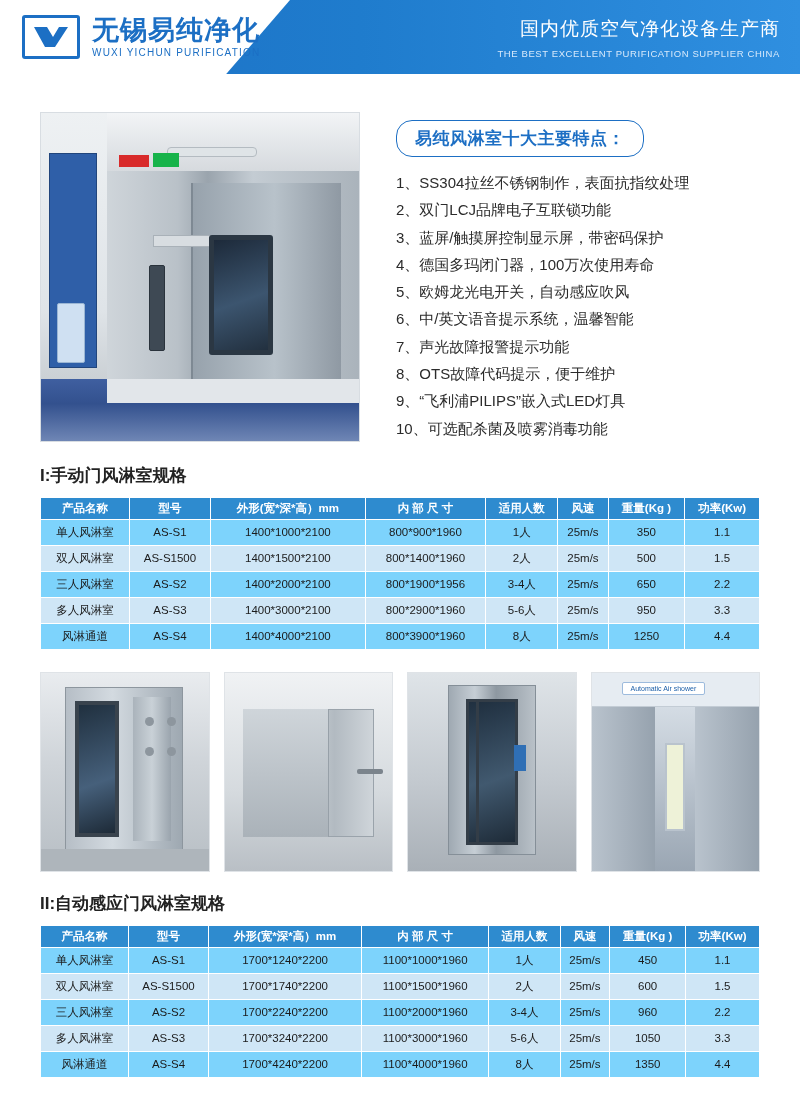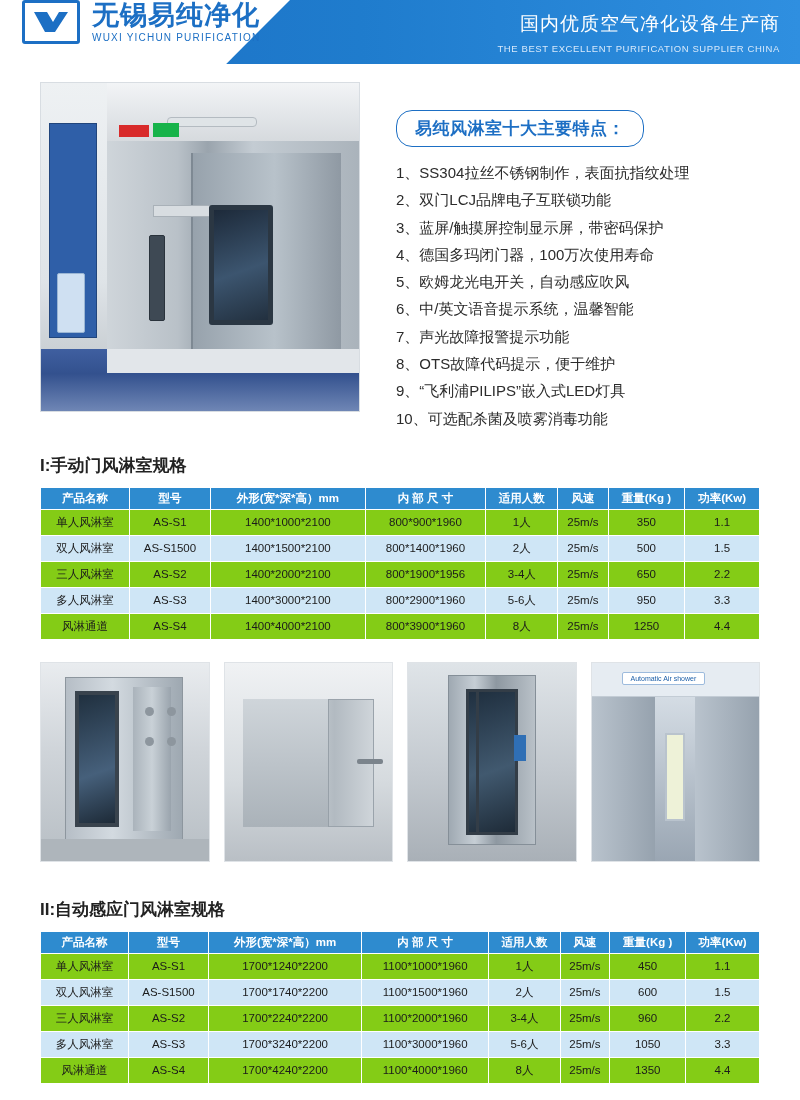--- a/index.html
+++ b/index.html
@@ -12,24 +12,24 @@
   .page {
     position: relative;
     width: 800px; height: 1100px;
     overflow: hidden;
     background: #ffffff;
   }
 
   
   .header {
     position: relative;
-    height: 64px;
+    height: 74px;
     background: linear-gradient(90deg, #1c6fc4 0%, #1f7ccd 45%, #2f8fe0 100%);
     display: flex;
-    align-items: flex-start;
+    align-items: center;
     overflow: hidden;
   }
   .header:after {
     content: "";
     position: absolute;
     left: 0; top: 0; bottom: 0;
     width: 290px;
     background: #ffffff;
     clip-path: polygon(0 0, 100% 0, 78% 100%, 0 100%);
   }
@@ -83,20 +83,21 @@
     letter-spacing: 0.6px;
     margin-top: 6px;
   }
 
   
   .content { padding: 0 40px; position: relative; }
 
   .hero {
     display: flex;
     margin-top: 18px;
+    align-items: flex-end;
   }
   .hero-photo {
     width: 320px;
     height: 330px;
     flex: none;
     position: relative;
     overflow: hidden;
     border: 1px solid #d8dde2;
     background: #c9ccd2;
   }
@@ -140,21 +141,21 @@
     white-space: nowrap;
   }
 
   
   .sec-title {
     font-size: 17px;
     font-weight: bold;
     color: #222222;
     margin: 22px 0 10px 0;
   }
-  .sec-title.second { margin-top: 36px; }
+  .sec-title.second { margin-top: 20px; }
 
   
   table.spec {
     width: 100%;
     border-collapse: collapse;
     font-size: 11.5px;
     color: #1b1b1b;
   }
   table.spec th {
     background: #2e8bcf;
@@ -165,21 +166,21 @@
     border: 1px solid #ffffff;
     text-align: center;
     white-space: nowrap;
   }
   table.spec td {
     height: 26px;
     border: 1px solid #ffffff;
     text-align: center;
     white-space: nowrap;
   }
-  table.spec tr.odd td { background: #84cc16; }
+  table.spec tr.odd td { background: #7dd3fc; }
   table.spec tr.even td { background: #cfe6f6; }
 
   
   .gallery {
     display: flex;
     gap: 14px;
     margin-top: 22px;
   }
   .gal {
     flex: 1;

